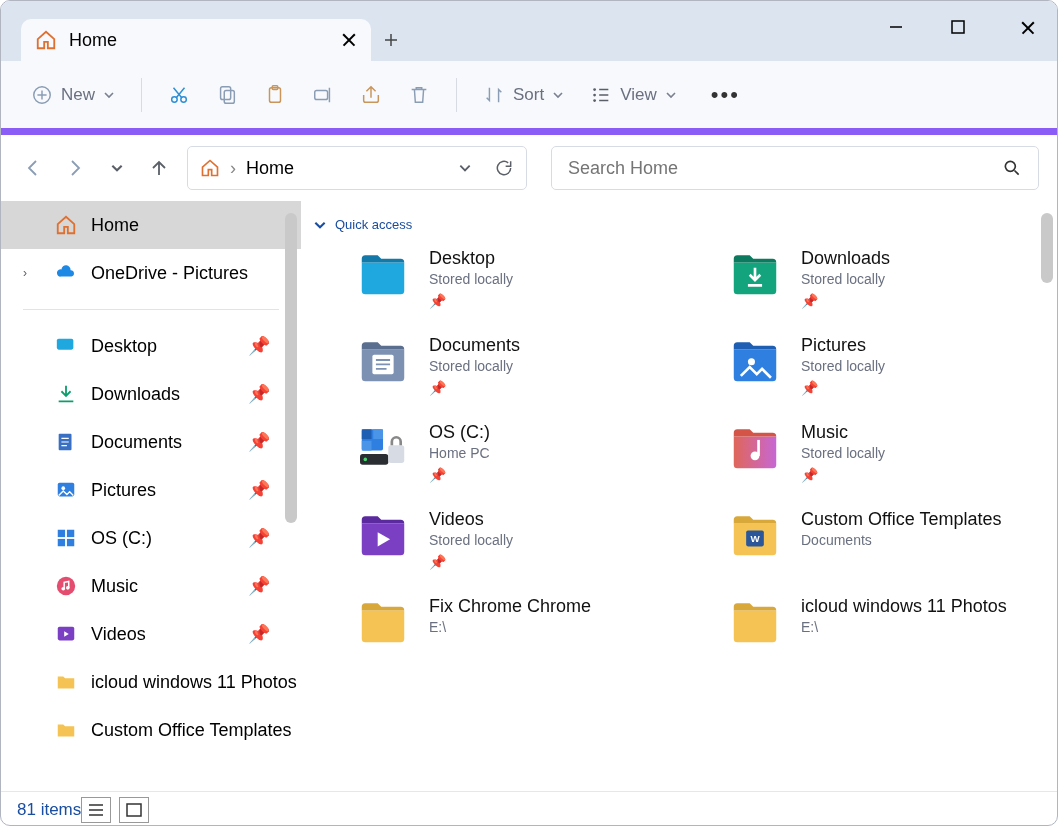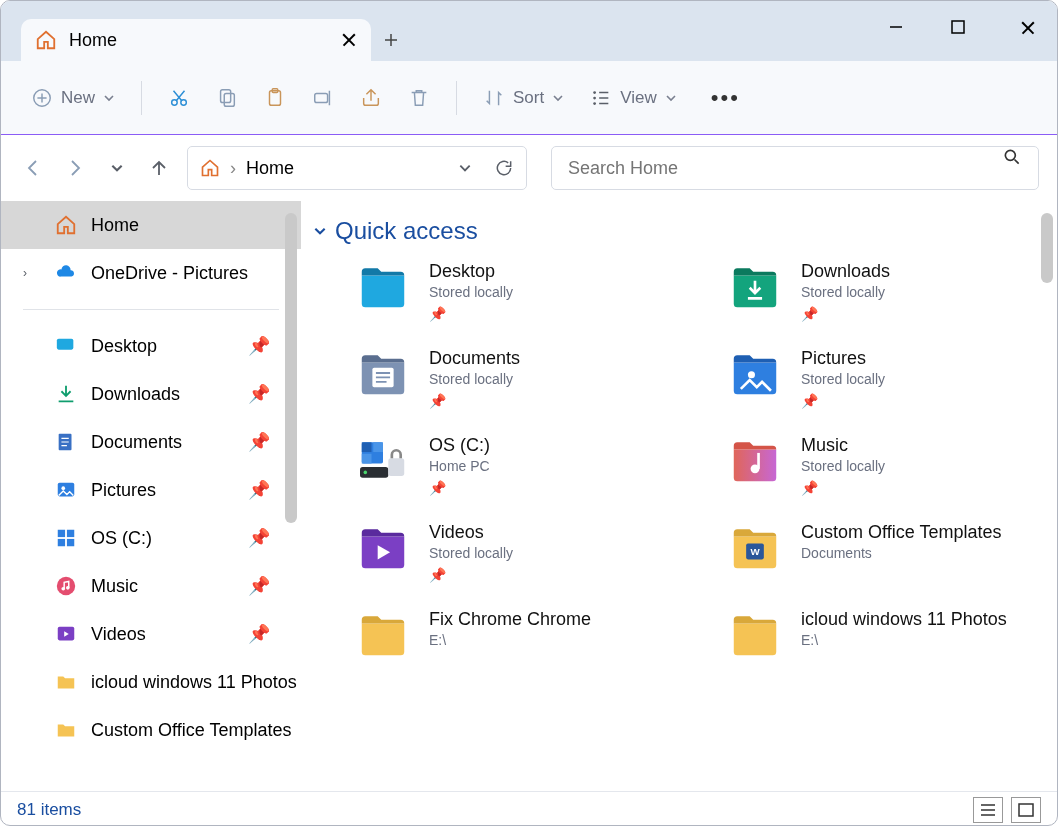--- a/index.html
+++ b/index.html
@@ -8,56 +8,56 @@
 
 .titlebar { height: 60px; background: #dbe4ef; display: flex; align-items: flex-end; position: relative; padding-left: 20px; }
 .tab { background: #f7f9fc; border-radius: 10px 10px 0 0; height: 42px; width: 350px; display: flex; align-items: center; padding: 0 14px; gap: 12px; position: relative; }
 .tab-new { width: 40px; height: 42px; display: flex; align-items: center; justify-content: center; cursor: pointer; }
 .winctrls { position: absolute; right: 6px; top: 0; display: flex; height: 52px; }
 .winctrl { width: 62px; height: 52px; display: flex; align-items: center; justify-content: center; cursor: pointer; }
 .close-x::before,.close-x::after{content:"";position:absolute;width:16px;height:1.5px;background:#000;}
 .close-x::before{transform:rotate(45deg);} .close-x::after{transform:rotate(-45deg);}
 
 
-.toolbar { height: 74px; background: #f7f9fc; border-bottom: 1px solid #8b5cf6; display: flex; align-items: center; padding: 0 20px; gap: 6px; }
+.toolbar { height: 74px; background: #f7f9fc; border-bottom: 7px solid #8b5cf6; display: flex; align-items: center; padding: 0 20px; gap: 6px; }
 .tbtn { display:flex; align-items:center; gap:8px; padding:8px 10px; border-radius:4px; cursor:pointer; color:#6a7080; font-size:17px;}
 .tdivider { width:1px; height:34px; background:#d7dbe3; margin: 0 10px;}
 .ticon { width:22px; height:22px; display:flex;align-items:center;justify-content:center;}
 
 
 .addressrow { height: 66px; background:#fff; display:flex; align-items:center; padding: 0 18px; gap:14px;}
 .navbtn { width:28px; height:28px; display:flex; align-items:center; justify-content:center; cursor:pointer; color:#6a7080;}
 .addressbar { flex:0 0 340px; height:44px; border:1px solid #d7dbe3; border-radius:5px; display:flex; align-items:center; padding:0 12px; gap:10px; font-size:18px;}
-.searchbar { flex:1; height:44px; border:1px solid #d7dbe3; border-radius:5px; display:flex; padding:0 16px; font-size:18px; color:#777; margin-left:10px;gap:28px;}
+.searchbar { flex:1; height:44px; border:1px solid #d7dbe3; border-radius:5px; display:flex; align-items:center; padding:0 16px; font-size:18px; color:#777; margin-left:10px;gap:28px;}
 .searchbar input { border:none; outline:none; flex:1; font-size:18px; color:#555; background:transparent;}
 
 
 .main { display:flex; height: calc(826px - 60px - 74px - 66px - 36px); position:relative;}
 .sidebar { width:300px; position:relative; overflow:hidden;}
 .sidescroll { position:absolute; right:4px; top:12px; width:12px; height:310px; background:#c9c9c9; border-radius:6px;}
 .side-item { height:48px; display:flex; align-items:center; padding-left:54px; gap:14px; font-size:18px; cursor:pointer; position:relative;}
 .side-item.selected { background:#d7d7d7;}
 .side-item .pin { position:absolute; right:30px; color:#8a8f98;}
 .side-expand { position:absolute; left:22px; color:#5a5f68; font-size:12px;}
 .side-divider { height:1px; background:#e0e3e8; margin:12px 22px;}
 .side-icon { width:22px; height:22px; display:inline-flex;align-items:center;justify-content:center;}
 
 .content { flex:1; padding: 16px 10px 0 12px; position:relative; overflow:hidden;}
-.section-header { display:flex; align-items:center; gap:8px; color:#1a4ea0; font-size:24px; cursor:pointer; margin-bottom:16px;}
+.section-header { display:flex; align-items:center; gap:8px; color:#1a4ea0; font-size:13px; cursor:pointer; margin-bottom:16px;}
 .grid { display:grid; grid-template-columns: 1fr 1fr; row-gap:26px; column-gap:10px;}
 .qa-item { display:flex; gap:16px; align-items:flex-start; cursor:pointer; padding-left:40px;}
 .qa-icon { width:60px; height:50px; display:flex; align-items:center; justify-content:center; flex-shrink:0;}
 .qa-text { display:flex; flex-direction:column; gap:2px;}
 .qa-name { font-size:18px; color:#111;}
 .qa-sub { font-size:14px; color:#6a7080;}
 .qa-pin { color:#8a8f98; margin-top:4px; font-size:14px;}
 .contentscroll { position:absolute; right:4px; top:12px; width:12px; height:70px; background:#c9c9c9; border-radius:6px;}
 
 
-.statusbar { height:36px; border-top:1px solid #e4e7ed; display:flex; align-items:center; padding:0 16px; font-size:17px; color:#1a4ea0; justify-content:space-between;}
+.statusbar { height:36px; border-top:1px solid #e4e7ed; display:flex; align-items:center; padding:0 16px; font-size:17px; color:#1a4ea0; justify-content:flex-start;}
 .statusbar .right { display:flex; gap:8px;}
 .viewtoggle { width:30px; height:26px; border:1px solid #999; display:flex; align-items:center; justify-content:center; cursor:pointer;}
 
 
 svg { display:block; }
 
 
 .folder-svg { width:56px; height:46px; }
 </style>
 </head>

